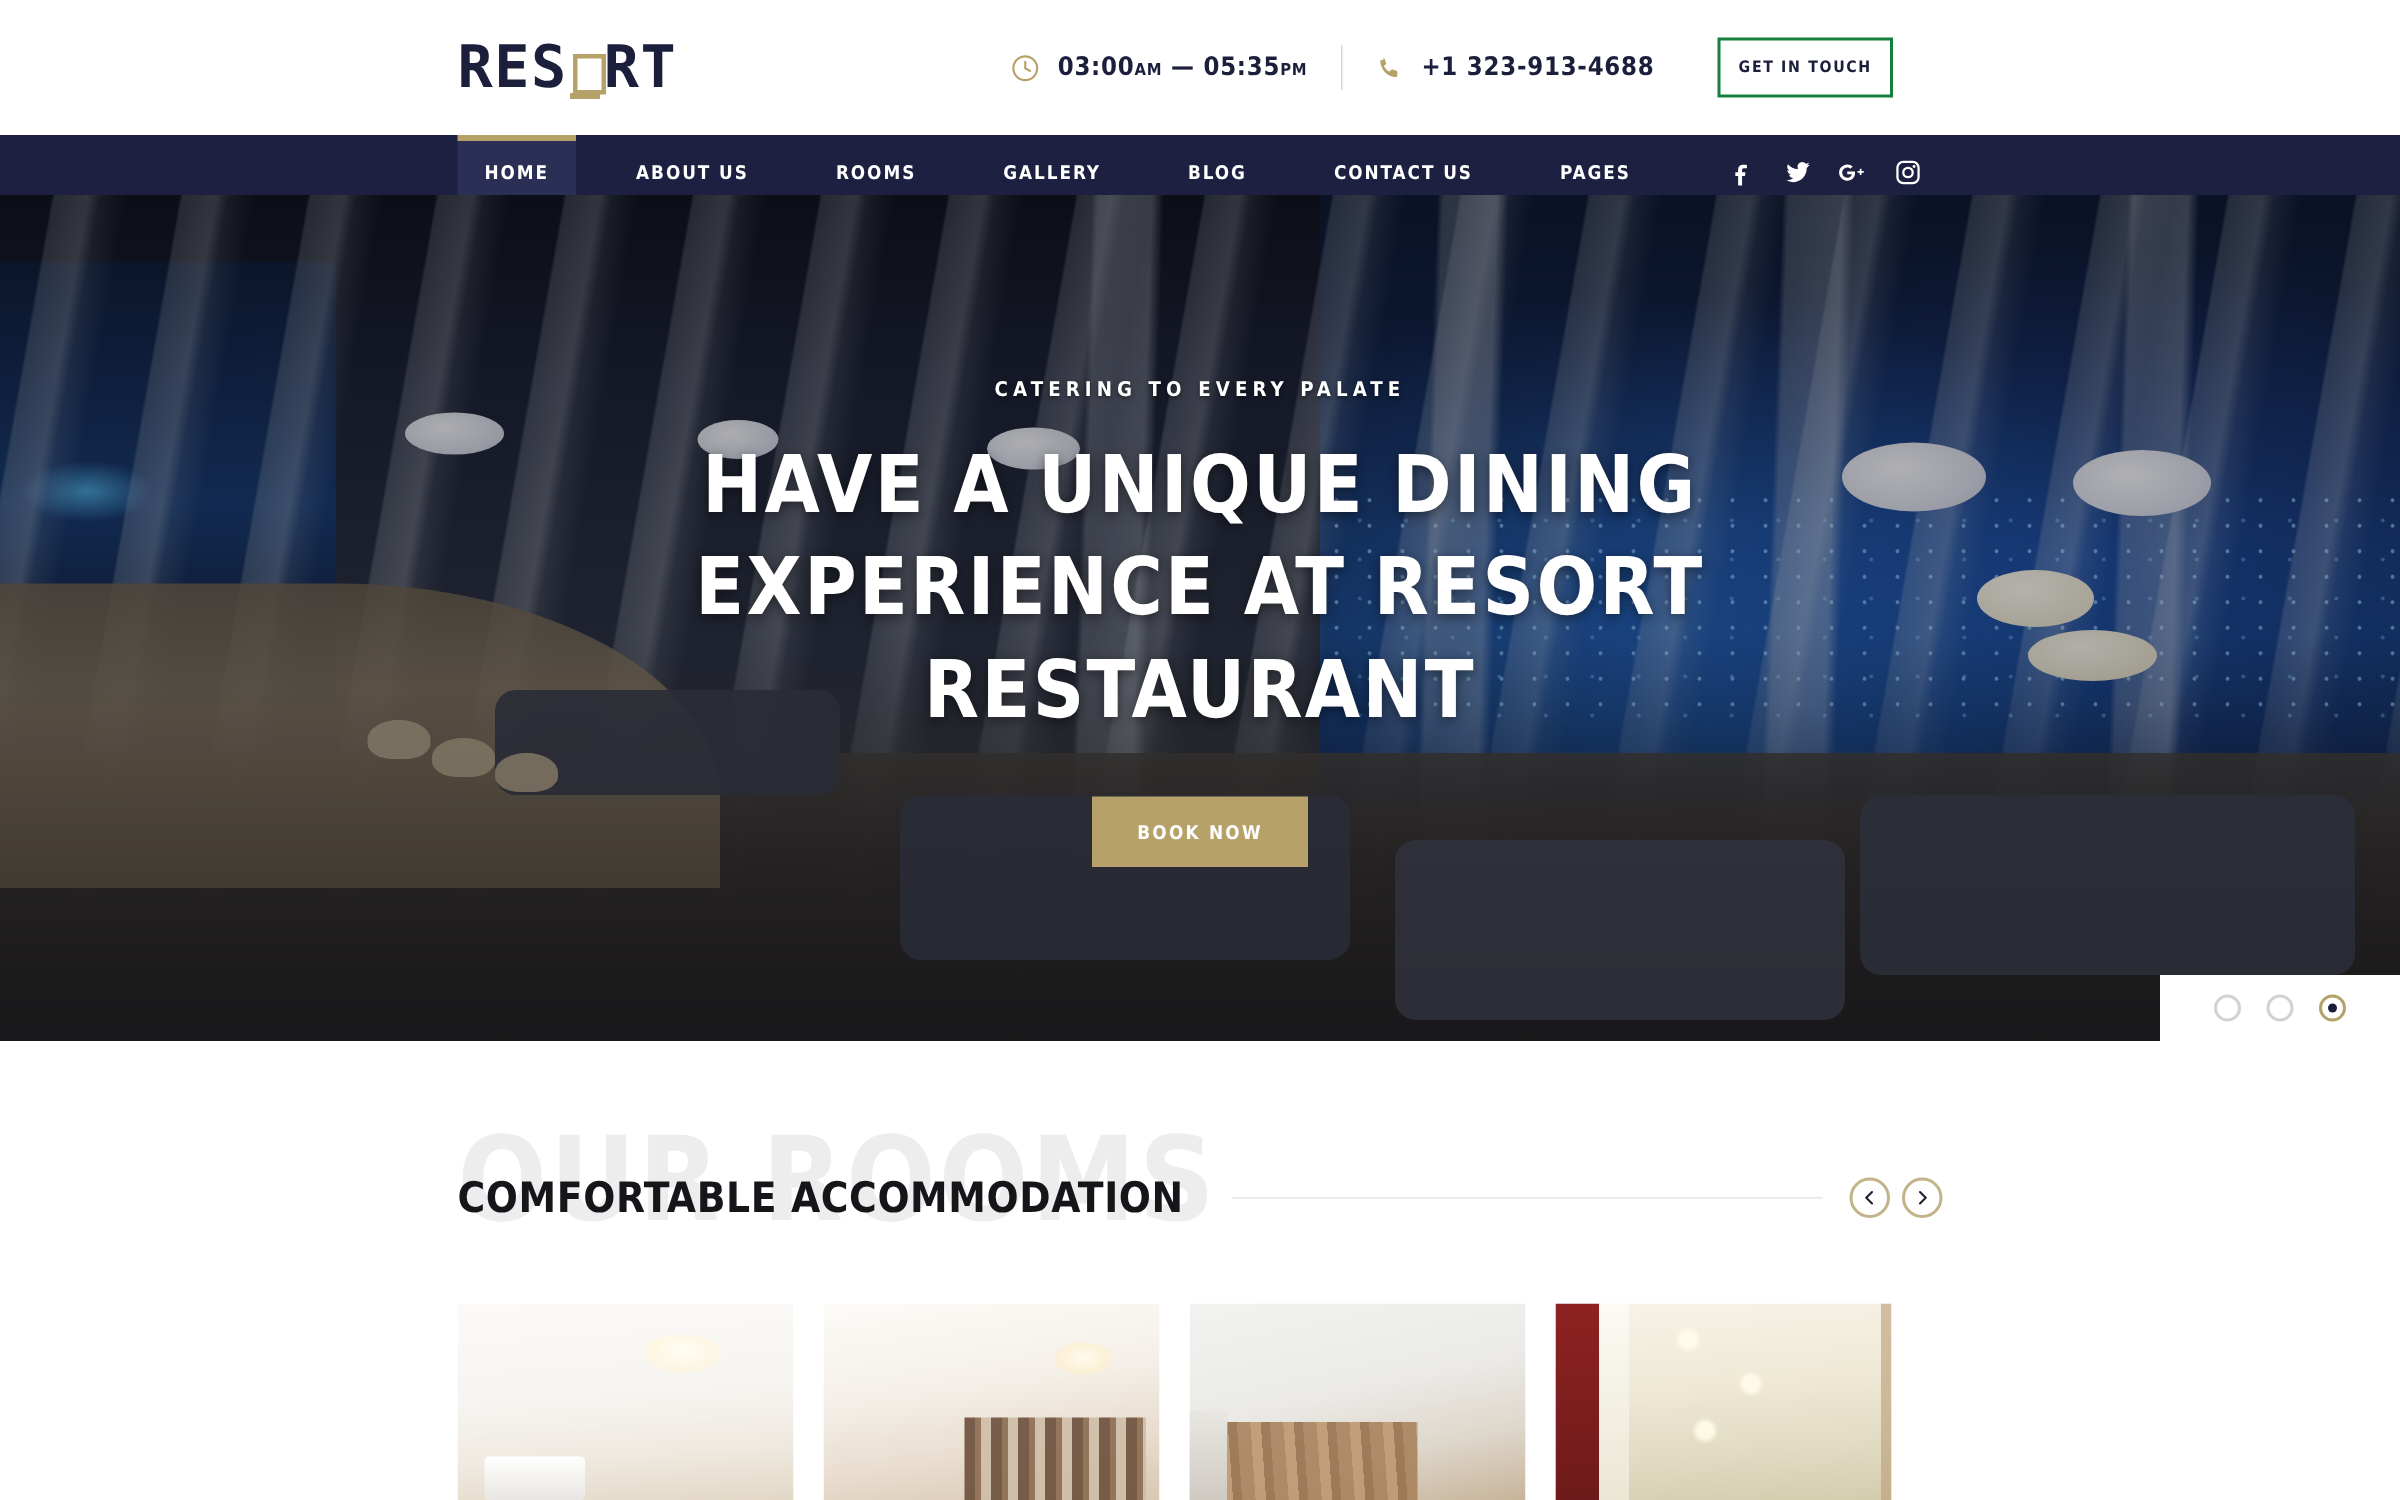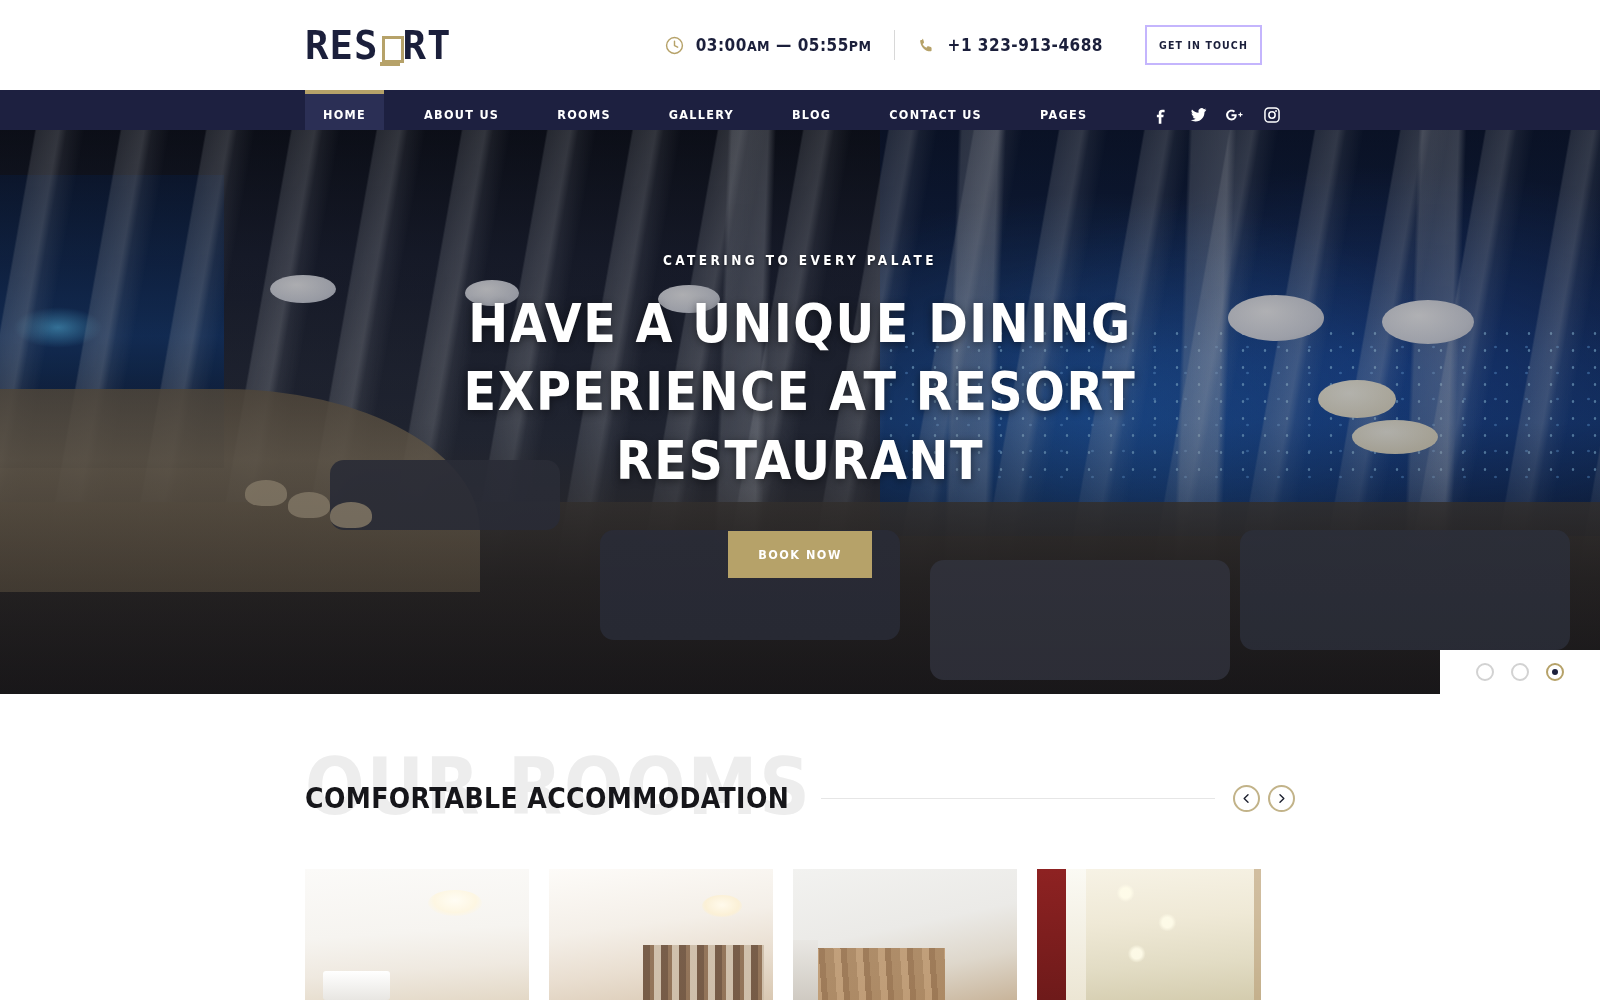--- a/index.html
+++ b/index.html
@@ -40,25 +40,25 @@
   .hdr-divider{ width:1px; height:30px; background:#d8d8d8; }
 
   .ico{ display:inline-flex; align-items:center; justify-content:center; margin-right:12px; }
   .ico svg{ display:block; }
 
   .hdr-text{
     font-family:"DejaVu Sans Condensed","Liberation Sans Narrow","Liberation Sans", sans-serif;
     font-size:17px; font-weight:bold; color:#1b1f3b; letter-spacing:0.5px;
     white-space:nowrap; font-stretch:condensed;
   }
-  .hdr-text .sm{ font-size:14px; letter-spacing:0.5px; }
+  .hdr-text .sm{ font-size:11px; letter-spacing:0.5px; }
 
   .btn-touch{
     margin-left:20px; margin-right:338px;
-    width:117px; height:40px; border:2px solid #c4b5fd; background:#fff;
+    width:117px; height:40px; border:2px solid #15803d; background:#fff;
     display:flex; align-items:center; justify-content:center;
     font-family:"DejaVu Sans Condensed","Liberation Sans Narrow","Liberation Sans", sans-serif;
     font-size:10.5px; font-weight:bold; letter-spacing:1.1px; color:#1b1f3b;
     text-transform:uppercase; cursor:pointer; font-stretch:condensed;
   }
 
   
   .navbar{
     position:absolute; top:90px; left:0; width:1600px; height:49px;
     background:#1d2040;
@@ -288,21 +288,21 @@
     <div class="hdr-right">
       <div class="hdr-info">
 
         <div class="hdr-block">
           <span class="ico">
             <svg width="19" height="19" viewBox="0 0 24 24">
               <circle cx="12" cy="12" r="10" fill="none" stroke="#b6a269" stroke-width="1.8"></circle>
               <path d="M12 6.5V12l4 2.2" fill="none" stroke="#b6a269" stroke-width="1.8" stroke-linecap="round"></path>
             </svg>
           </span>
-          <span class="hdr-text"><span>03:00</span><span class="sm">AM</span> <span>—</span> <span>05:55</span><span class="sm">PM</span></span>
+          <span class="hdr-text"><span>03:00</span><span class="sm">AM</span> <span>—</span> <span>05:35</span><span class="sm">PM</span></span>
         </div>
 
         <div class="hdr-divider"></div>
 
         <div class="hdr-block">
           <span class="ico">
             <svg width="19" height="19" viewBox="0 0 24 24">
               <path d="M6.6 3.5c.6 0 1.1.4 1.3 1l.9 3c.2.6 0 1.2-.5 1.6l-1.2.9c1 2.1 2.7 3.8 4.8 4.8l.9-1.2c.4-.5 1-.7 1.6-.5l3 .9c.6.2 1 .7 1 1.3v2.8c0 .8-.7 1.4-1.5 1.3C10.3 19.3 4.7 13.7 4 6.5c-.1-.8.5-1.5 1.3-1.5h1.3z" fill="#b6a269"></path>
             </svg>
           </span>

